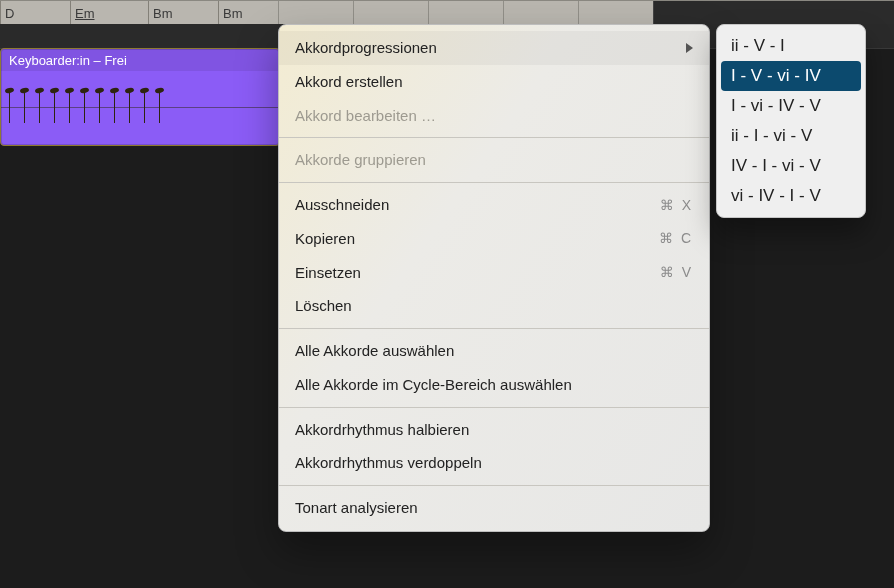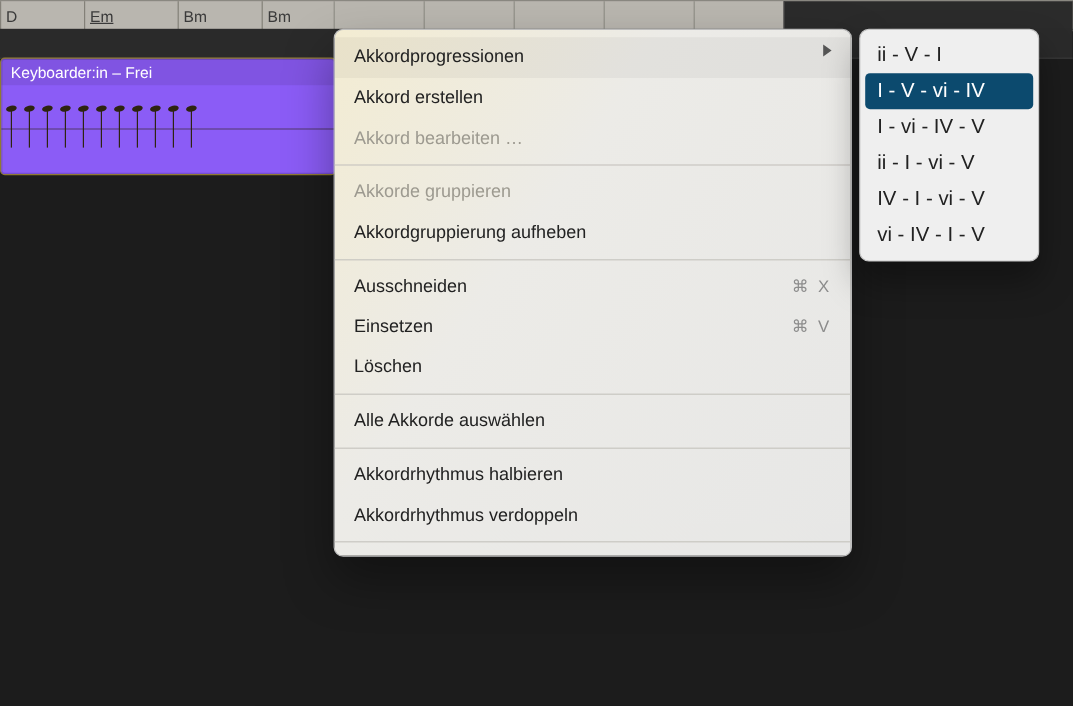--- a/index.html
+++ b/index.html
@@ -103,21 +103,21 @@
     width:430px;
     background: linear-gradient(125deg,#f3ecd2 0%, #ecebe7 38%, #e7e7e6 100%);
     border:1px solid #bdbdbd;
     border-radius:8px;
     box-shadow:0 20px 40px rgba(0,0,0,.35);
     padding:6px 0;
     color:#222;
     font-size:15px;
   }
   .cmenu-item{
-    display:flex;align-items:flex-start;justify-content:space-between;
+    display:flex;align-items:center;justify-content:space-between;
     padding:6px 16px;
     line-height:1.45;
   }
   .cmenu-item.hover{
     background:rgba(0,0,0,.04);
   }
   .cmenu-item.submenu::after{
     content:"";
     width:0;height:0;
     border-left:7px solid #555;
@@ -209,47 +209,54 @@
     <div class="cmenu-item">
       <span>Akkord erstellen</span>
     </div>
     <div class="cmenu-item disabled">
       <span>Akkord bearbeiten …</span>
     </div>
     <div class="cmenu-sep"></div>
     <div class="cmenu-item disabled">
       <span>Akkorde gruppieren</span>
     </div>
-    <div class="cmenu-item">
-      <span>Akkordgruppierung aufheben</span>
-    </div>
     <div class="cmenu-sep"></div>
     <div class="cmenu-item">
       <span>Ausschneiden</span>
       <span class="shortcut">⌘ X</span>
     </div>
     <div class="cmenu-item">
+      <span>Kopieren</span>
+      <span class="shortcut">⌘ C</span>
+    </div>
+    <div class="cmenu-item">
       <span>Einsetzen</span>
       <span class="shortcut">⌘ V</span>
     </div>
     <div class="cmenu-item">
       <span>Löschen</span>
     </div>
     <div class="cmenu-sep"></div>
     <div class="cmenu-item">
       <span>Alle Akkorde auswählen</span>
     </div>
+    <div class="cmenu-item">
+      <span>Alle Akkorde im Cycle-Bereich auswählen</span>
+    </div>
     <div class="cmenu-sep"></div>
     <div class="cmenu-item">
       <span>Akkordrhythmus halbieren</span>
     </div>
     <div class="cmenu-item">
       <span>Akkordrhythmus verdoppeln</span>
     </div>
     <div class="cmenu-sep"></div>
+    <div class="cmenu-item">
+      <span>Tonart analysieren</span>
+    </div>
   </div>
 
 <div class="submenu-panel" id="submenu">
     <div class="sub-item">ii - V - I</div>
     <div class="sub-item selected">I - V - vi - IV</div>
     <div class="sub-item">I - vi - IV - V</div>
     <div class="sub-item">ii - I - vi - V</div>
     <div class="sub-item">IV - I - vi - V</div>
     <div class="sub-item">vi - IV - I - V</div>
   </div>

